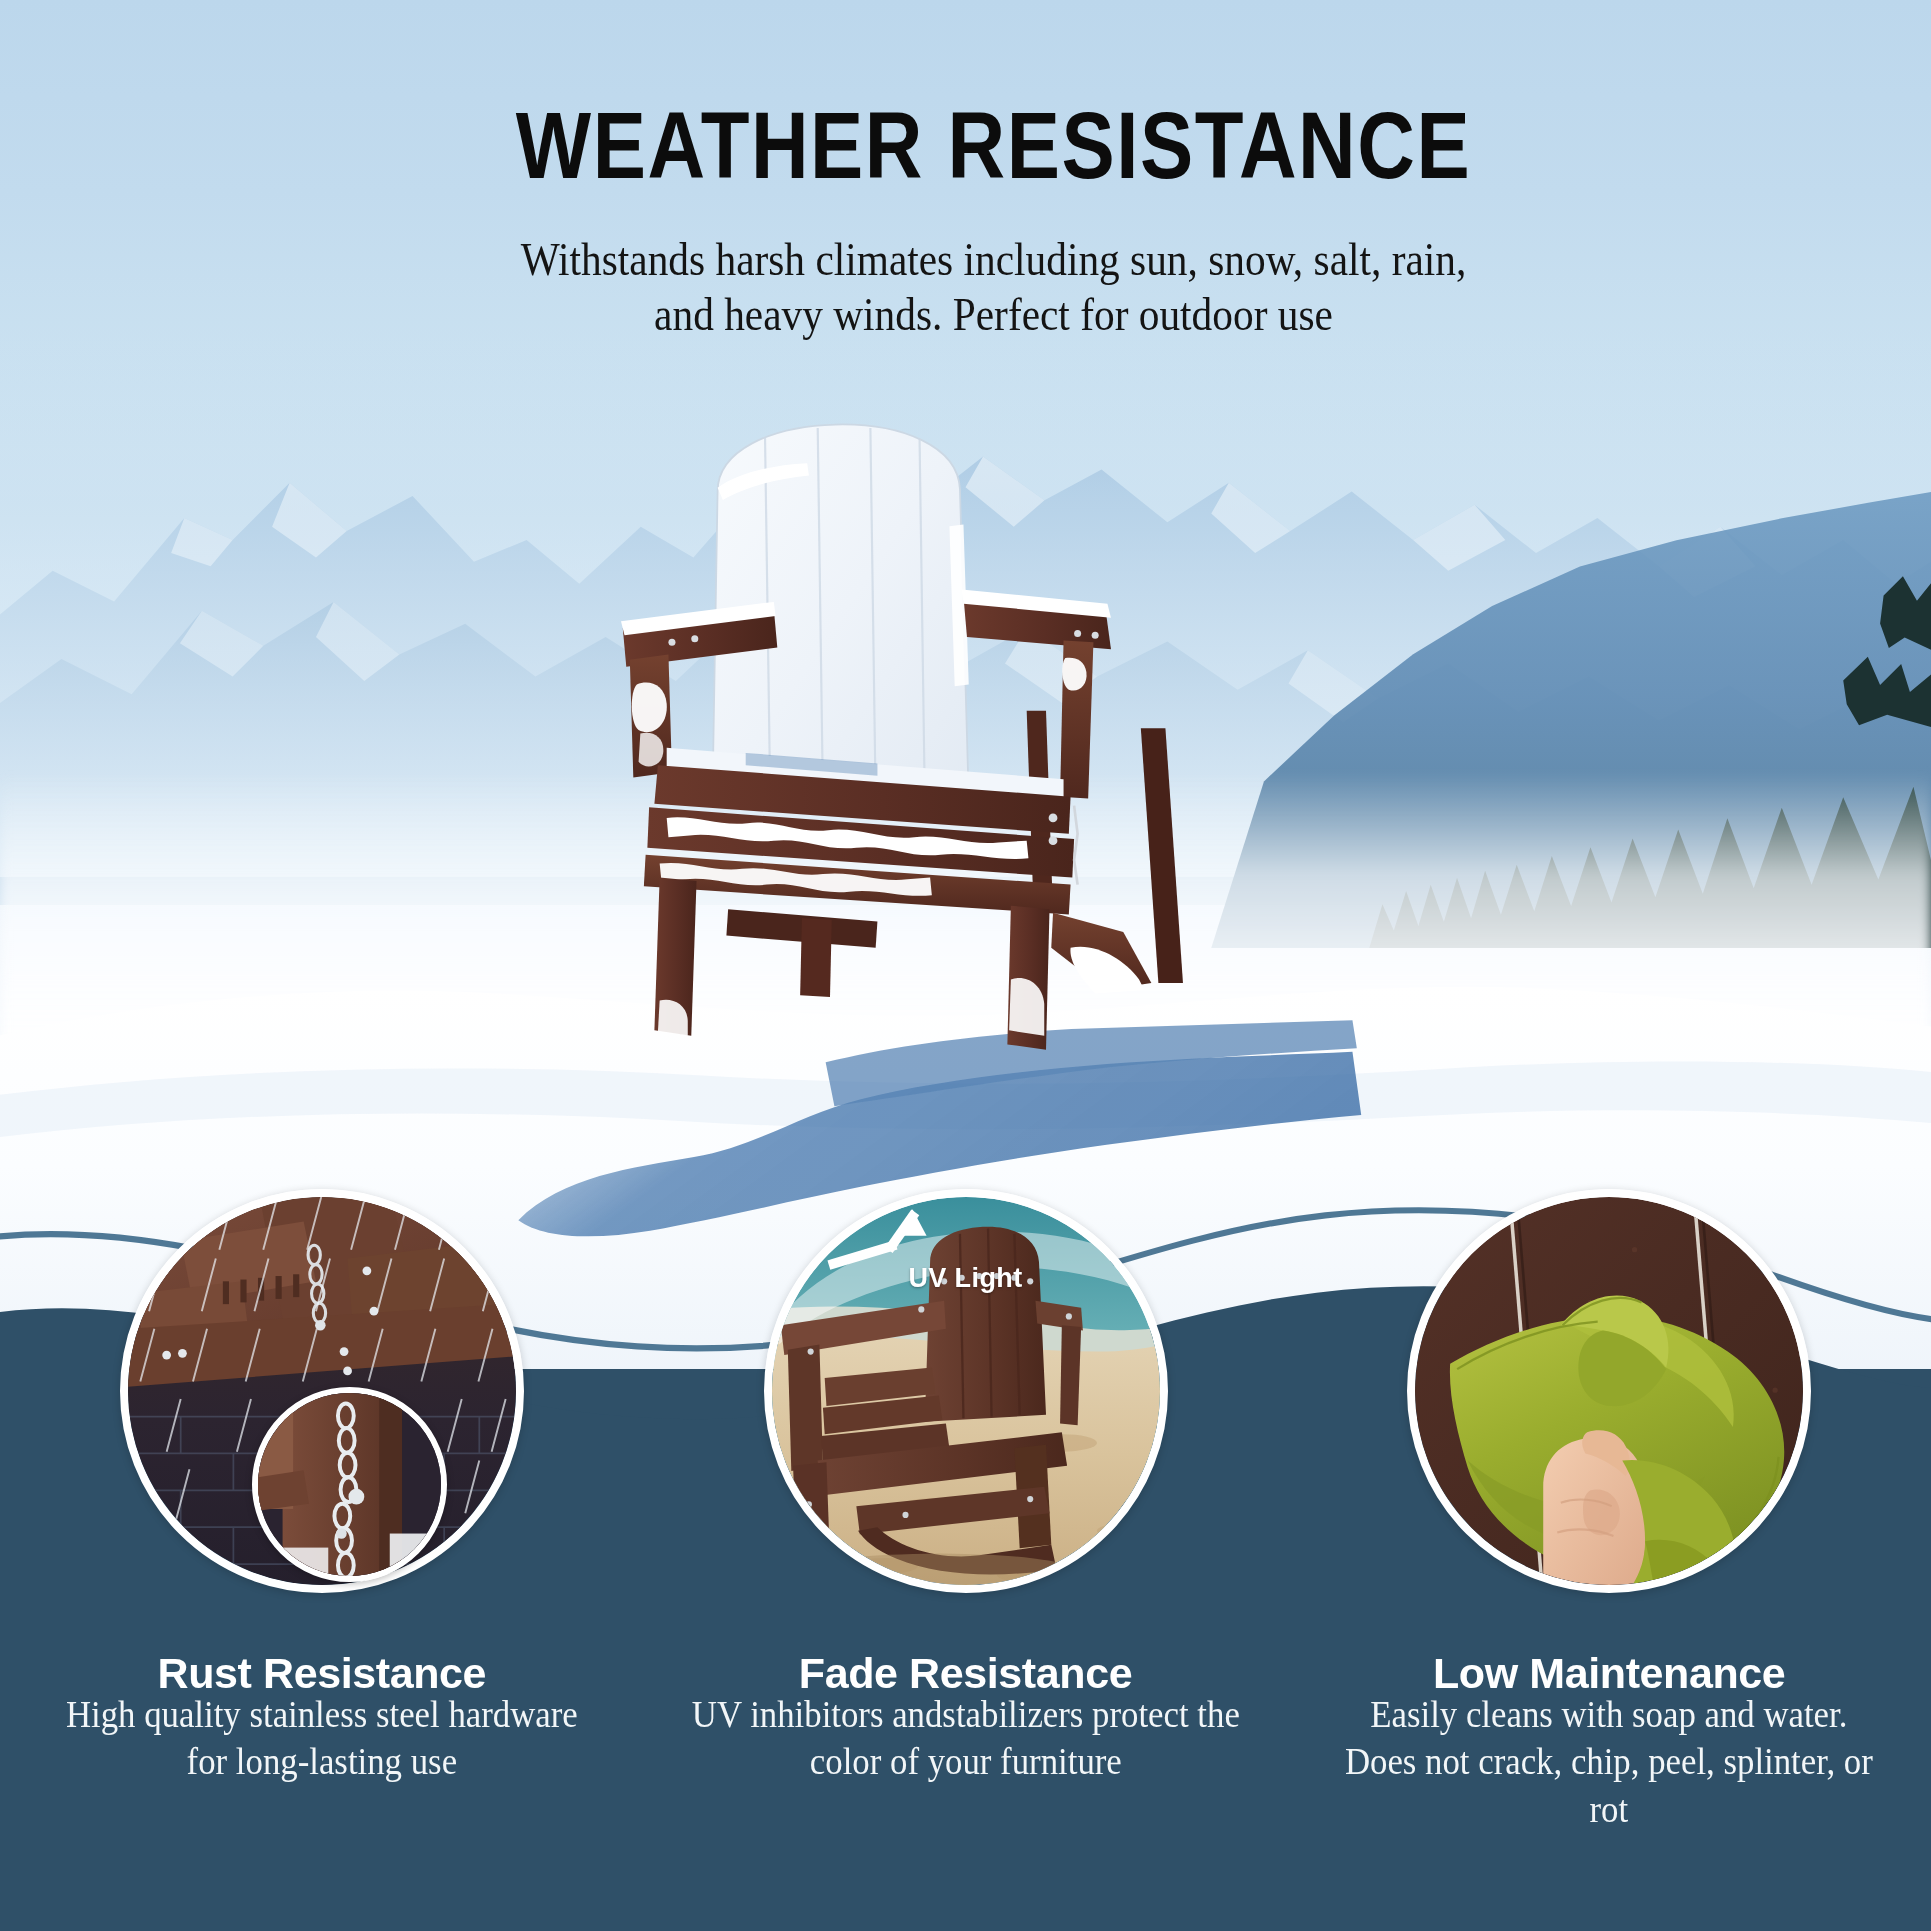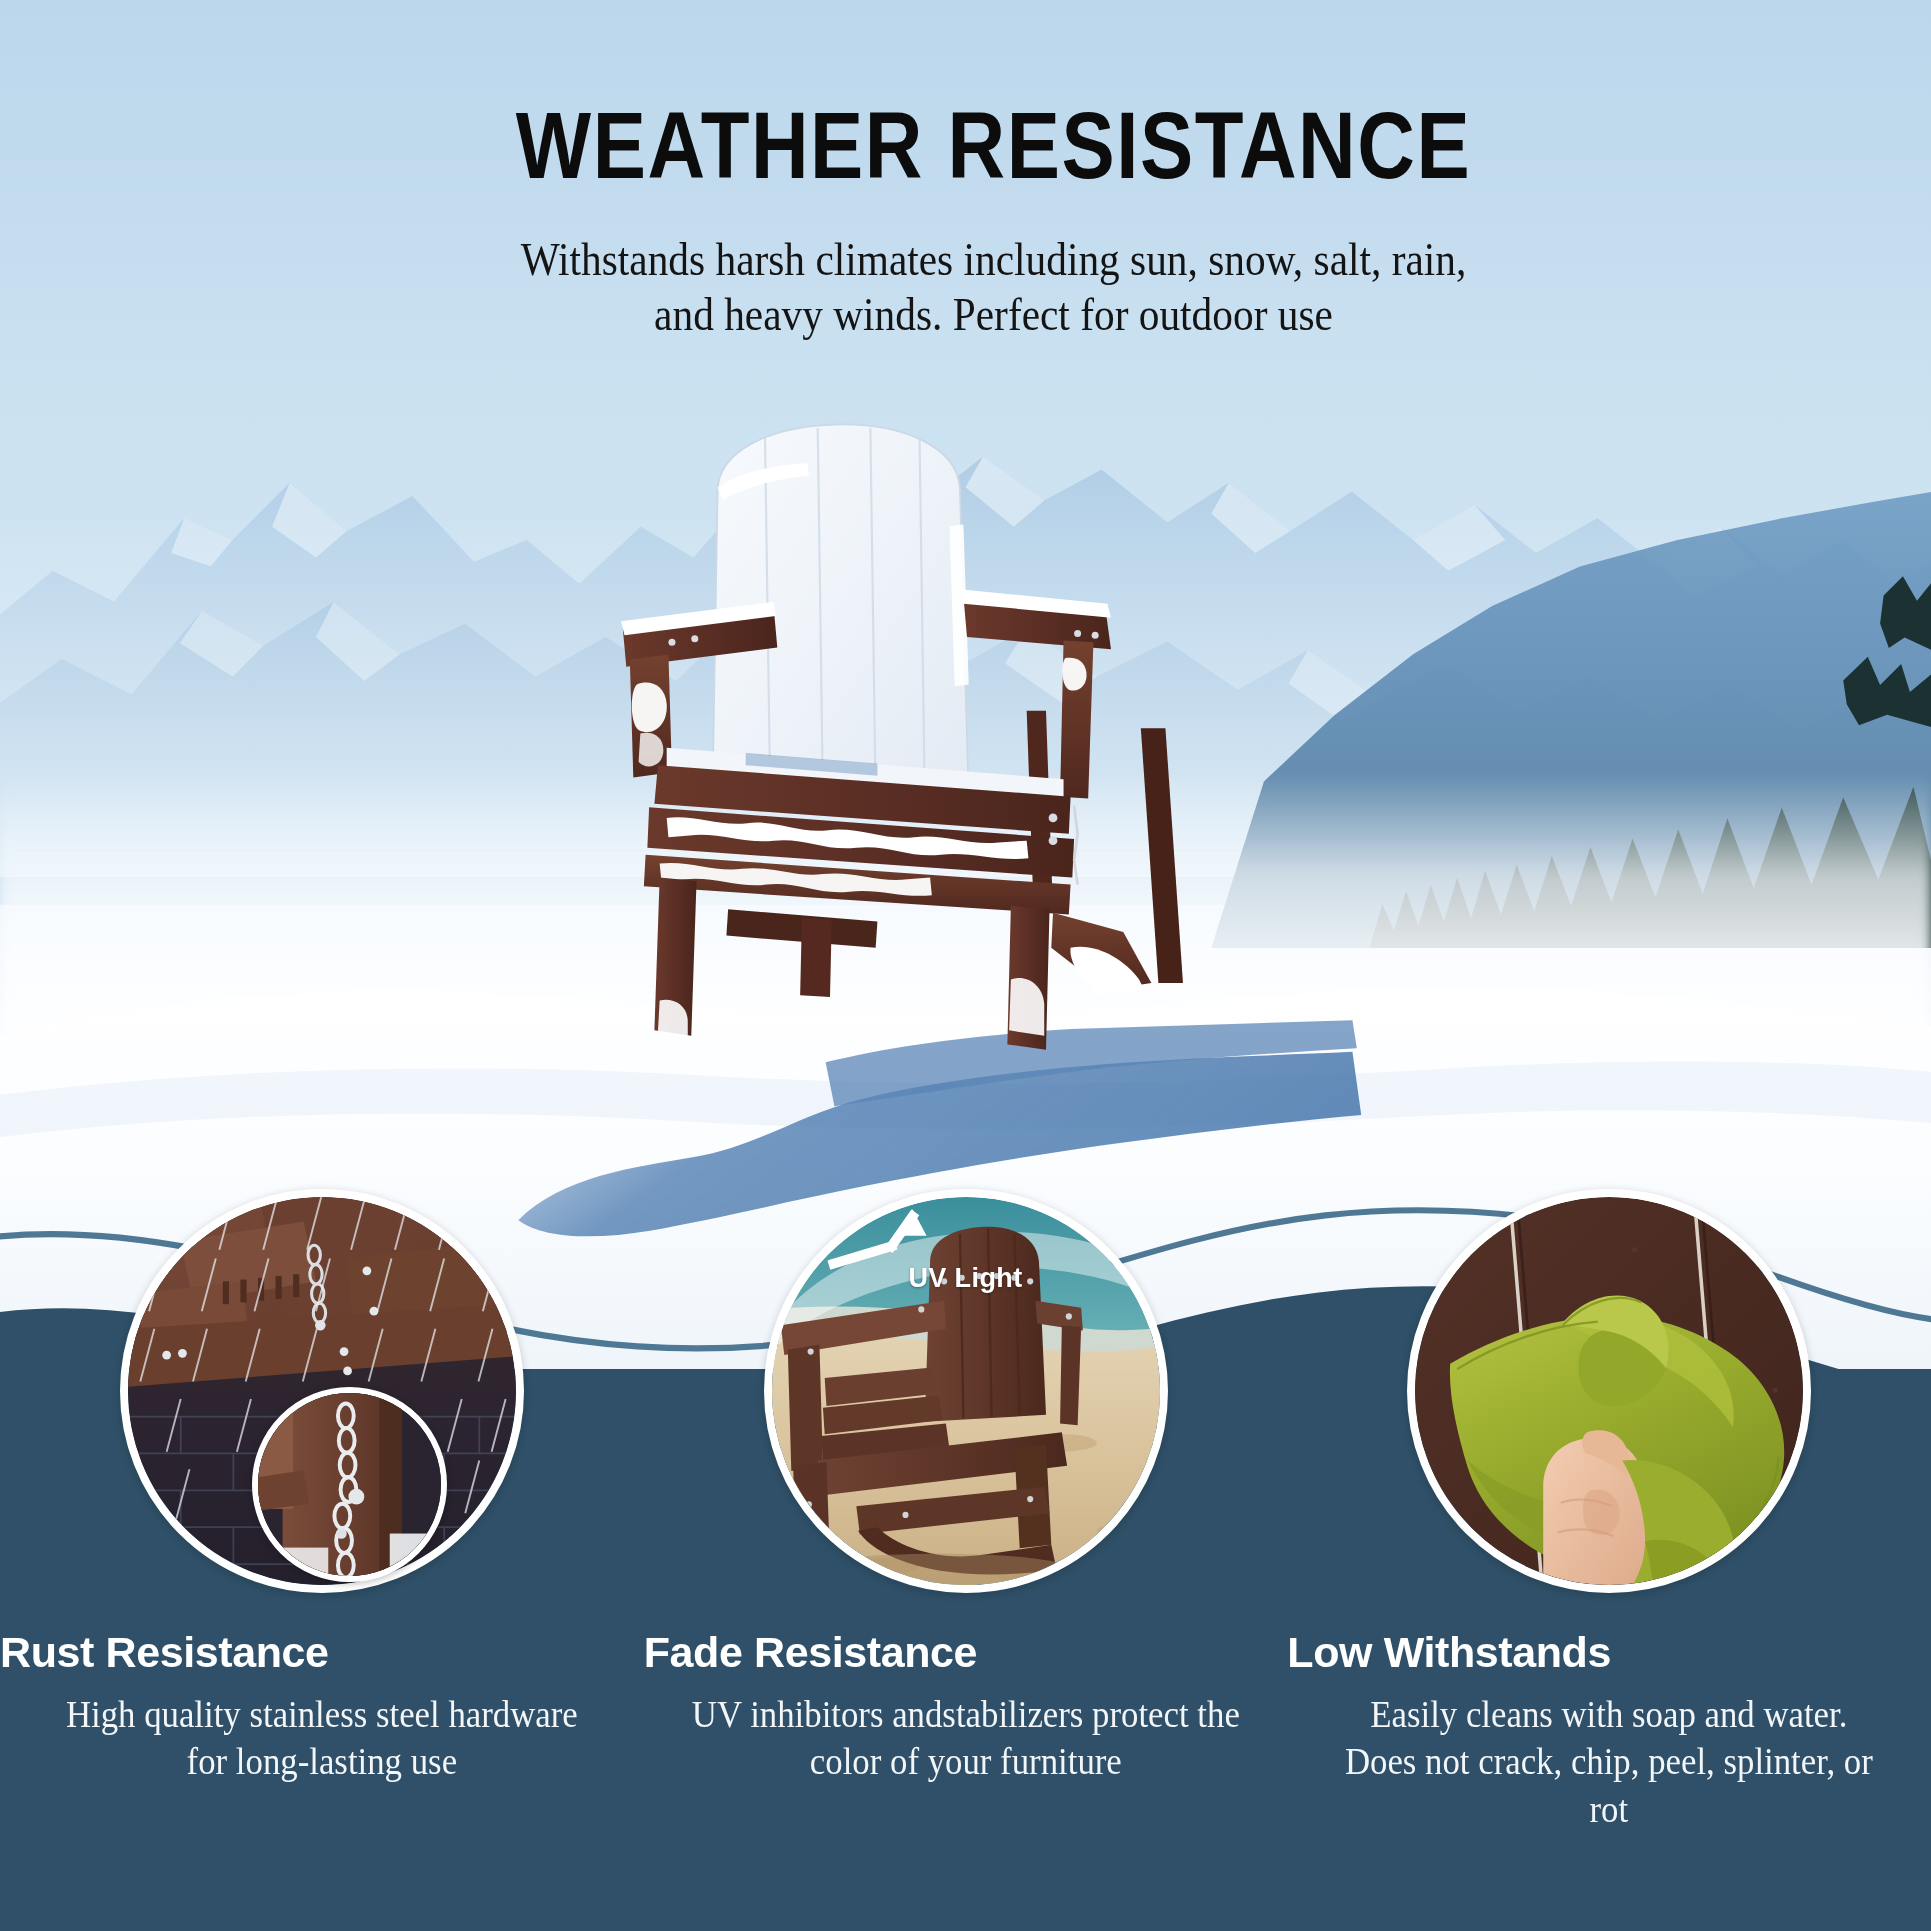--- a/index.html
+++ b/index.html
@@ -111,21 +111,22 @@
   .uv-label {
     position:absolute; left:50%; top:17.6px; transform:translateX(-50%);
     color:#ffffff; font-family:"Liberation Sans", sans-serif;
     font-weight:700; font-size:27px; letter-spacing:0.4px;
     text-shadow:0 0.9px 2.6px rgba(0,0,0,.35);
     white-space:nowrap; z-index:5;margin-top:48px;
   }
 
   
   .feat-title {
-    position:absolute; left:0; top:439px; width:100%;
+    position:absolute; left:0; top:460px; width:100%;
+    text-align:center;
     font-family:"Liberation Sans", sans-serif;
     font-weight:700; font-size:43px; color:#ffffff;
     letter-spacing:-0.4px;
   }
   .feat-desc {
     position:absolute; left:0; top:502px; width:100%;
     text-align:center;
     font-family:"Liberation Serif", serif;
     font-size:37px; line-height:1.28; color:#f2f6f8;
     padding:0 30px;
@@ -639,19 +640,19 @@
 
               <path fill="#9aad2e" d="M236,300 C272,296 312,312 338,342 C364,372 372,414 360,446
                 L358,460 L232,460 C250,444 262,420 262,392 C262,356 250,324 236,300 Z"></path>
               <path fill="#87991f" opacity=".8" d="M262,392 C290,386 320,396 340,418 C352,430 358,446 358,460
                 L276,460 C270,438 268,414 262,392 Z"></path>
             </svg>
           </div>
         </div>
       </div>
 
-      <div class="feat-title">Low Withstands</div>
+      <div class="feat-title">Low Maintenance</div>
       <div class="feat-desc">Easily cleans with soap and water. Does not crack, chip, peel, splinter, or rot</div>
     </div>
 
   </div>
 </div>
 
 
 </body></html>

